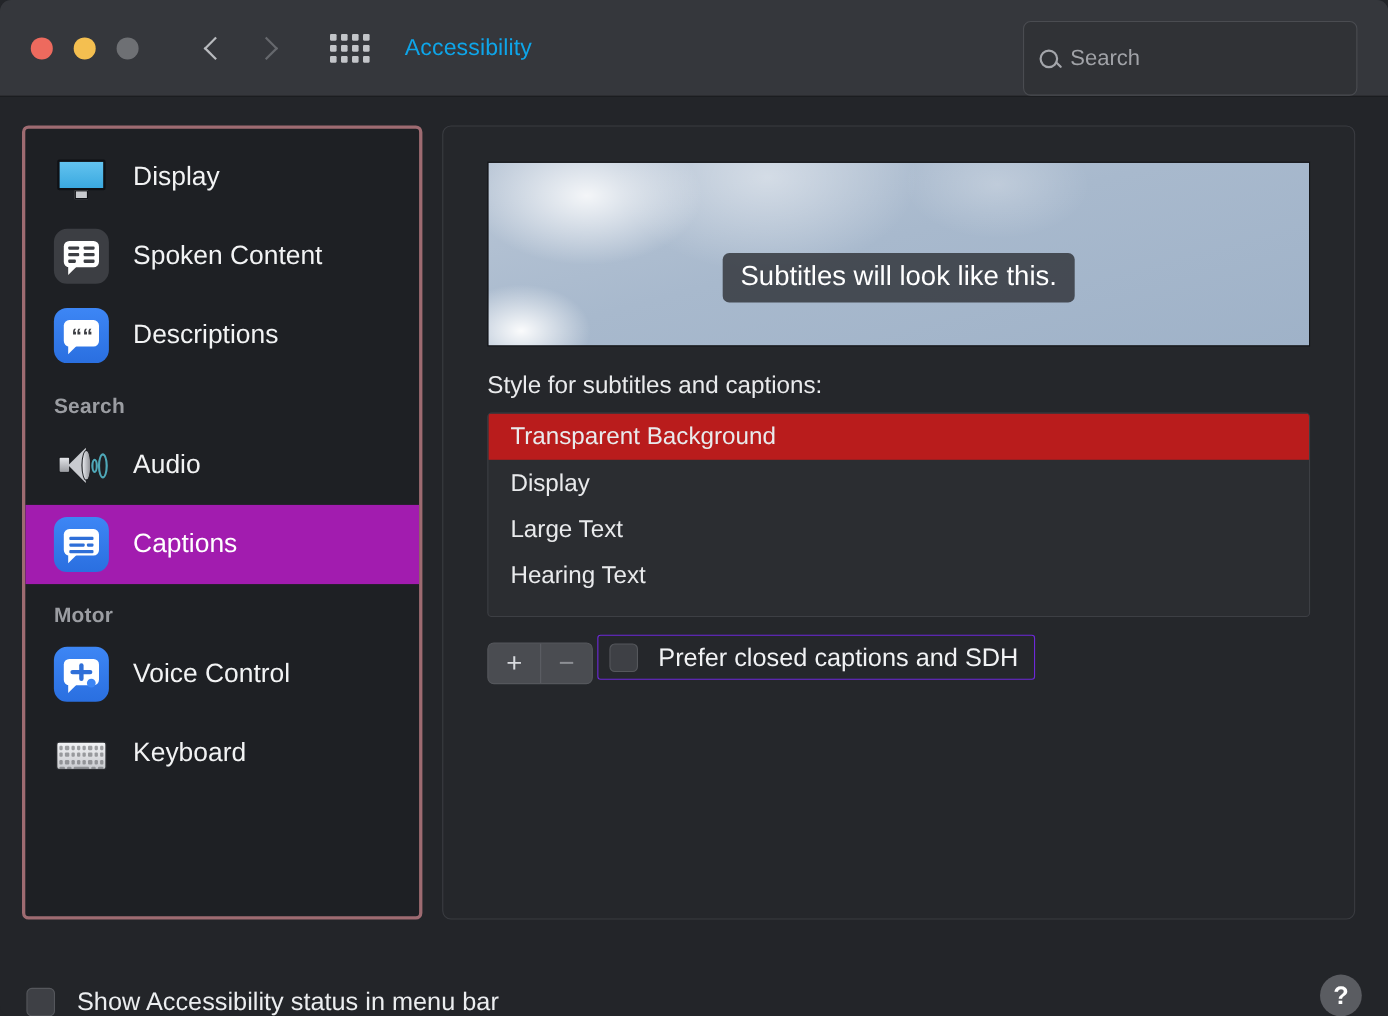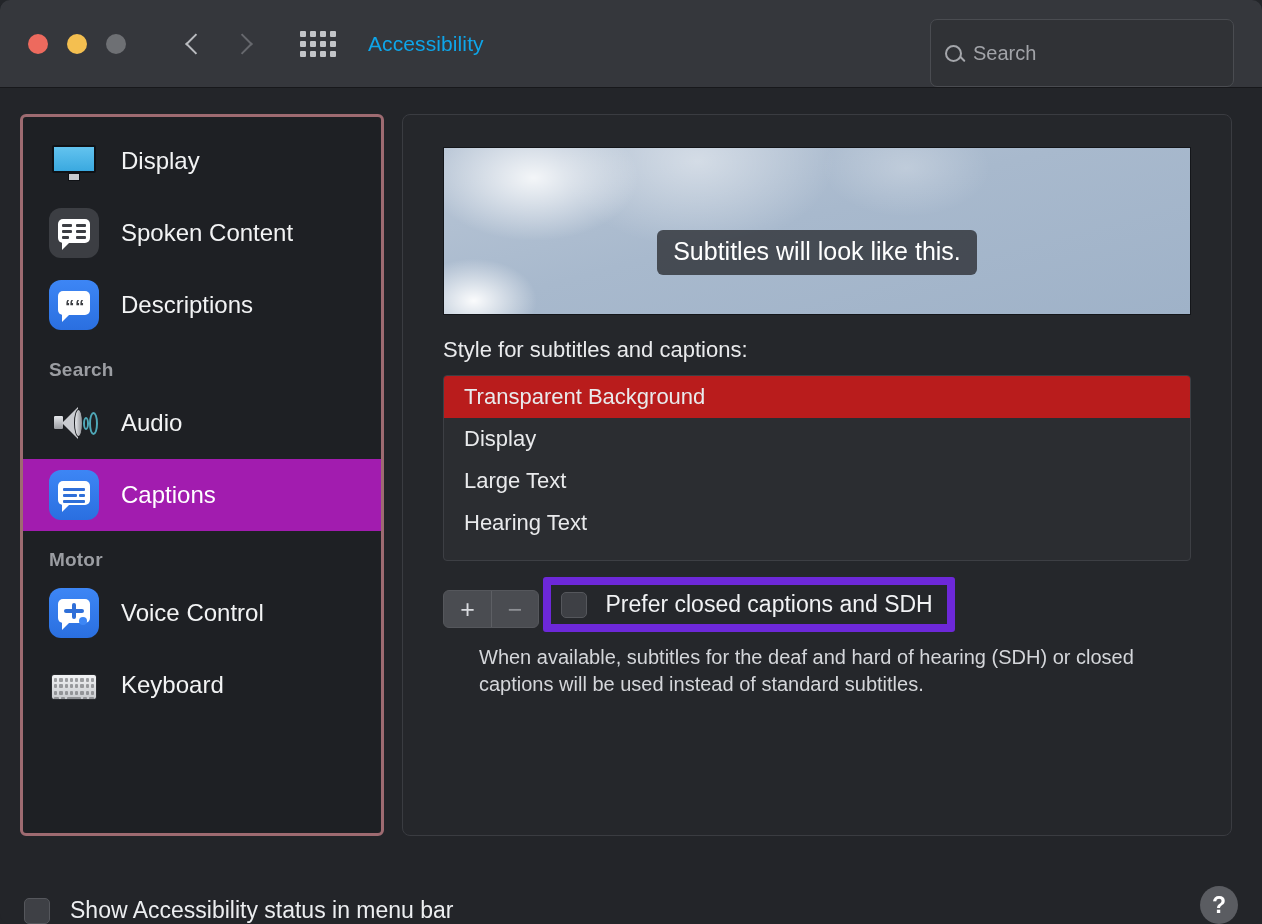--- a/index.html
+++ b/index.html
@@ -249,21 +249,21 @@
   }
   .ar-btn {
     width: 47px; height: 36px;
     display: flex; align-items: center; justify-content: center;
     color: #d9dbdf; font-size: 25px; line-height: 1;
   }
   .ar-btn.minus { border-left: 1px solid #5d5f64; color: #8e9095; }
 
   .checkrow-highlight {
     margin-top: 16px;
-    border: 8px solid #6d28d9;
+    border: 1px solid #6d28d9;
     border-radius: 3px;
     display: inline-flex;
     align-items: center;
     padding: 6px 14px 6px 10px;
     gap: 18px;
   }
   .cbox {
     width: 26px; height: 26px;
     background: #3e4045;
     border: 1px solid #55575c;
@@ -477,21 +477,20 @@
       <div class="addremove">
         <span class="ar-btn plus">+</span>
         <span class="ar-btn minus">−</span>
       </div>
 
       <div class="checkrow-highlight">
         <span class="cbox"></span>
         <span class="ctext">Prefer closed captions and SDH</span>
       </div>
 
-      <div class="helptext">When available, subtitles for the deaf and hard of hearing (SDH) or closed captions will be used instead of standard subtitles.</div>
 
     </div>
   </div>
 
   <div class="footer">
     <span class="cbox"></span>
     <span class="ftext">Show Accessibility status in menu bar</span>
     <span class="helpbtn">?</span>
   </div>
 

